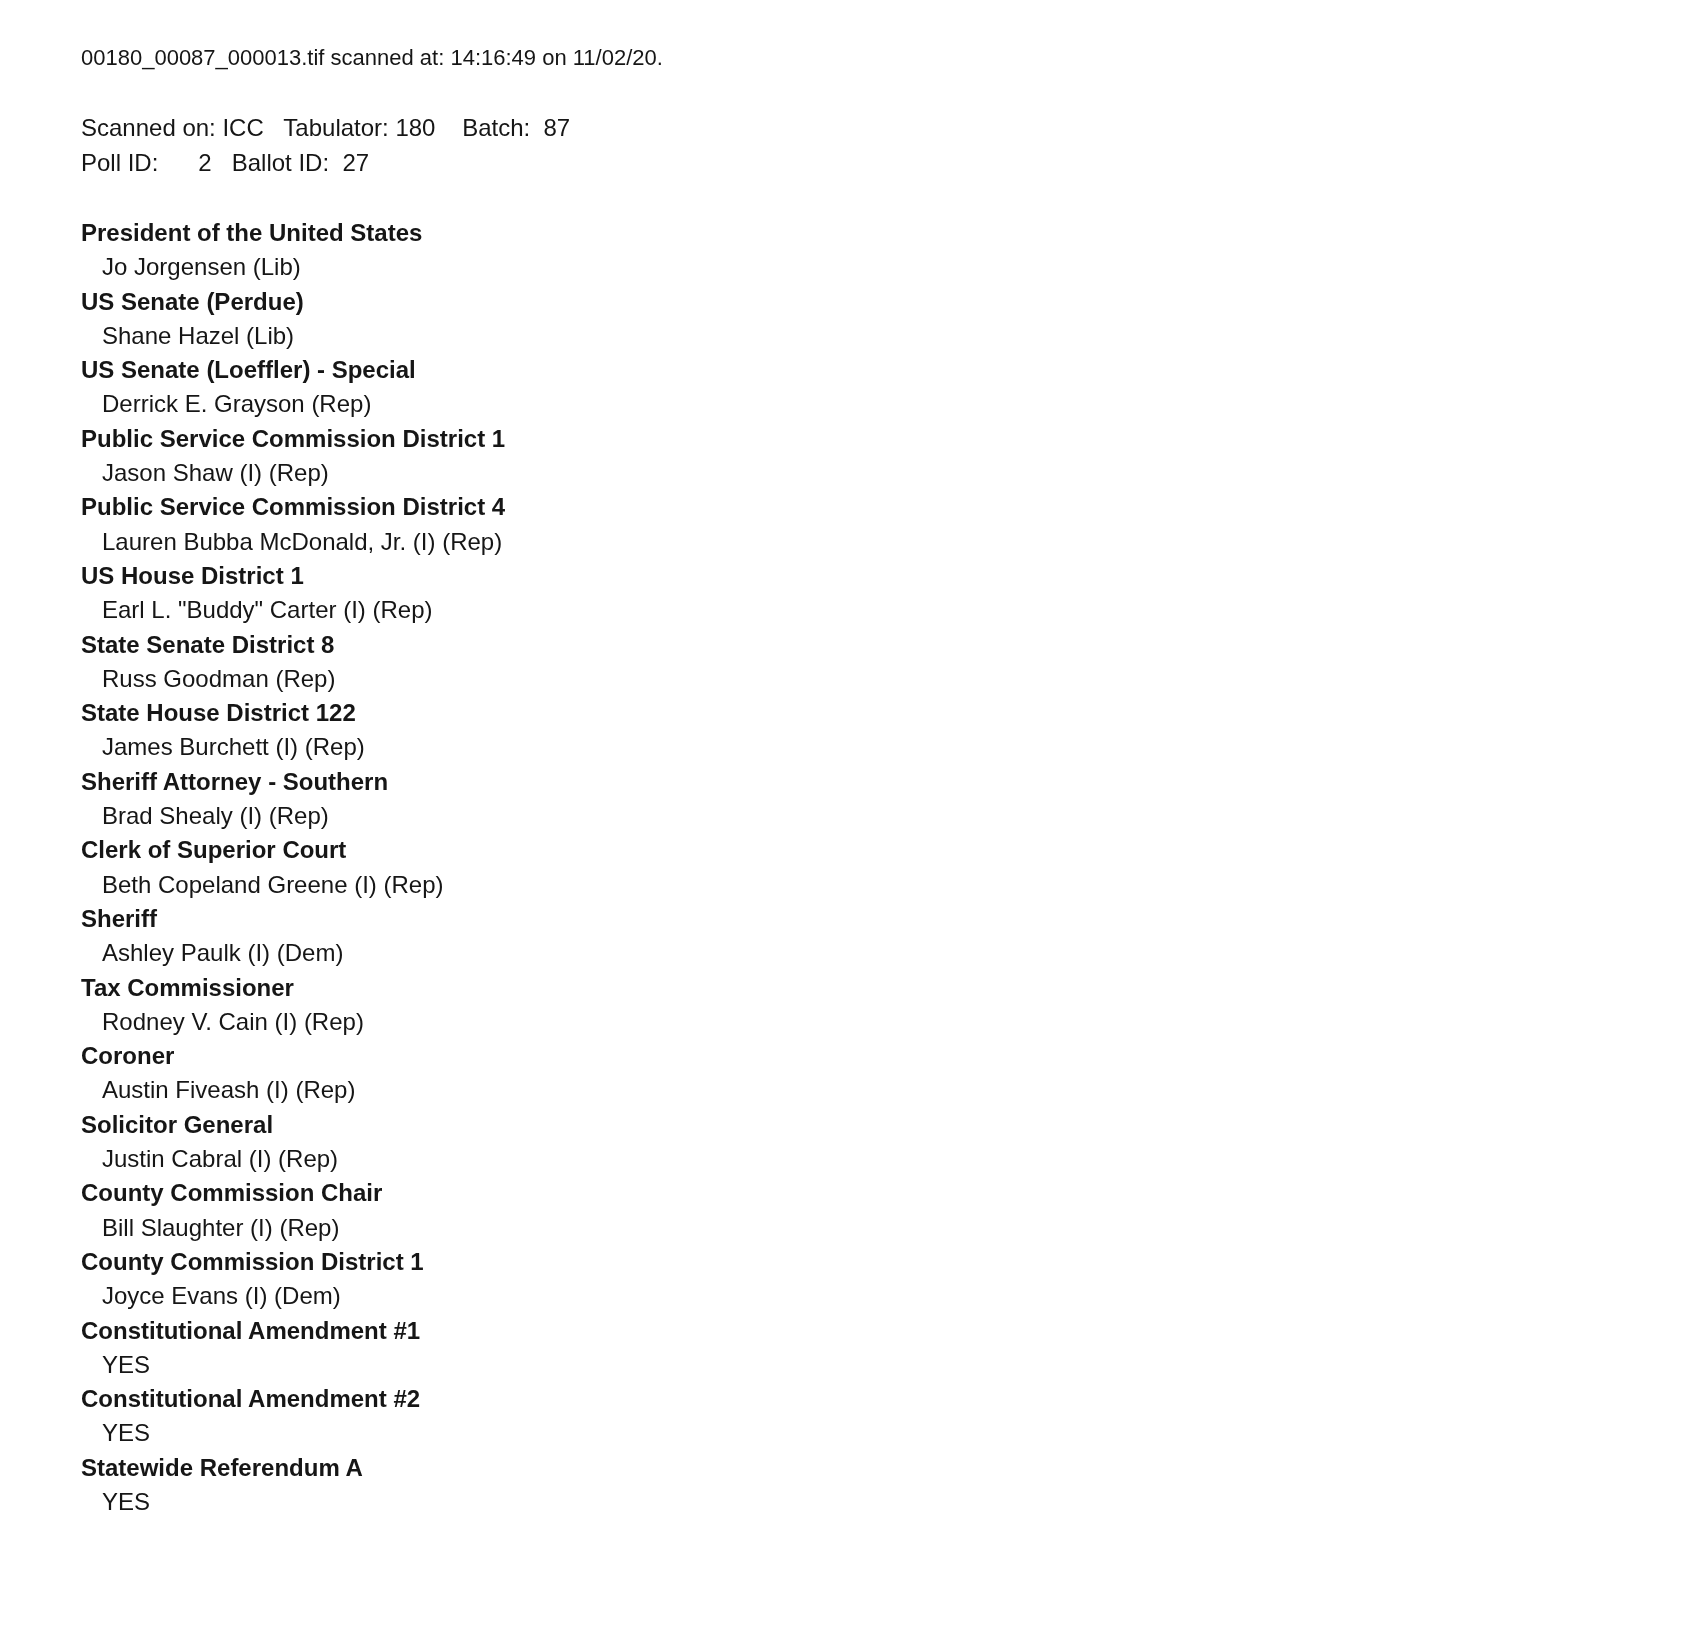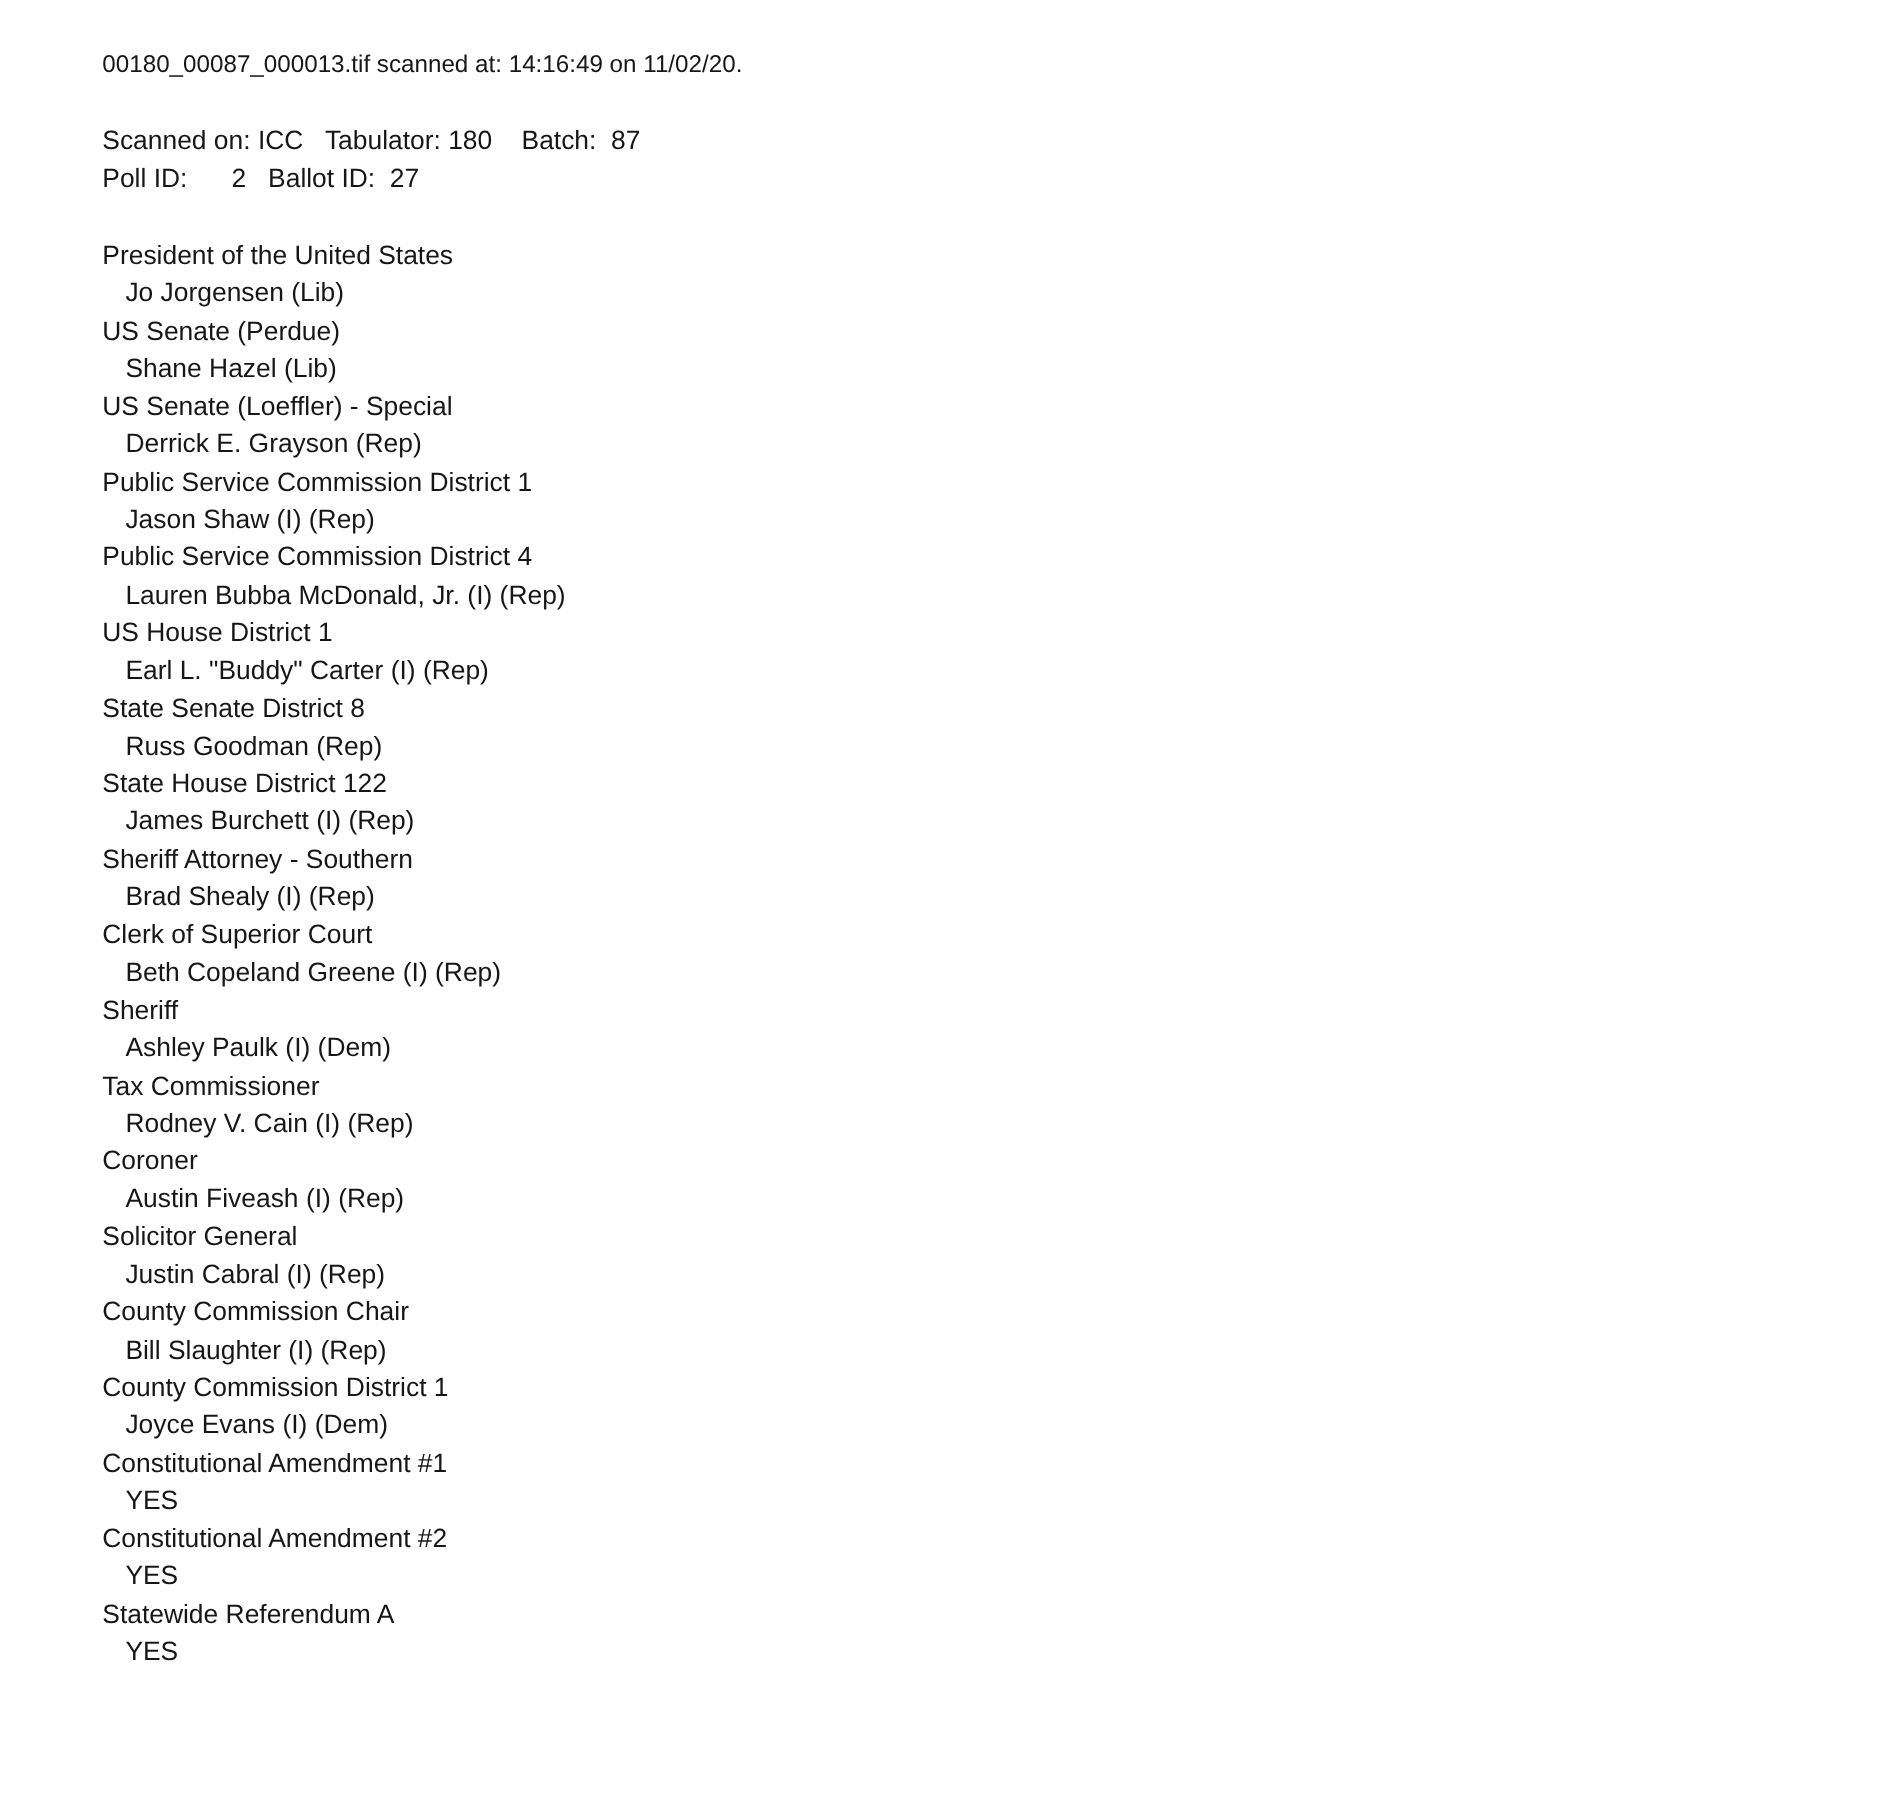--- a/index.html
+++ b/index.html
@@ -11,21 +11,21 @@
     width: 1707px;
     height: 1648px;
     position: relative;
     font-family: "Liberation Sans", "DejaVu Sans", sans-serif;
     color: #161616;
     -webkit-font-smoothing: antialiased;
   }
   .page {
     position: absolute;
     top: 44px;
-    left: 93px;
+    left: 81px;
     right: 60px;
   }
   .title-line {
     font-size: 22px;
     line-height: 28px;
     white-space: pre;
     margin-bottom: 38px;
   }
   .scan-block {
     margin-bottom: 36px;
@@ -34,20 +34,21 @@
     font-size: 24px;
     line-height: 35px;
     white-space: pre;
   }
   .contest-list {
     font-size: 24px;
     line-height: 34.3px;
   }
   .contest-name {
     white-space: pre;
+    font-weight: bold;
   }
   .contest-choice {
     white-space: pre;
     padding-left: 21px;
   }
 </style>
 </head>
 <body>
 
 <div class="page">

